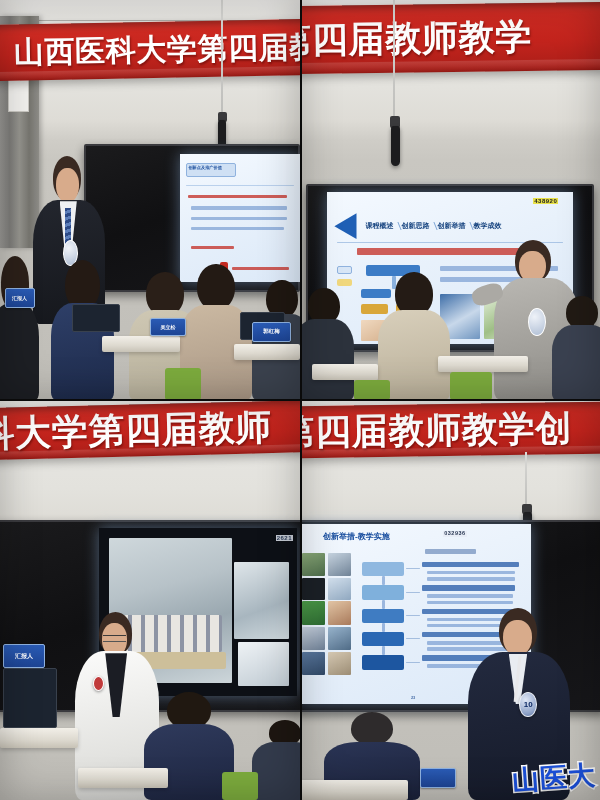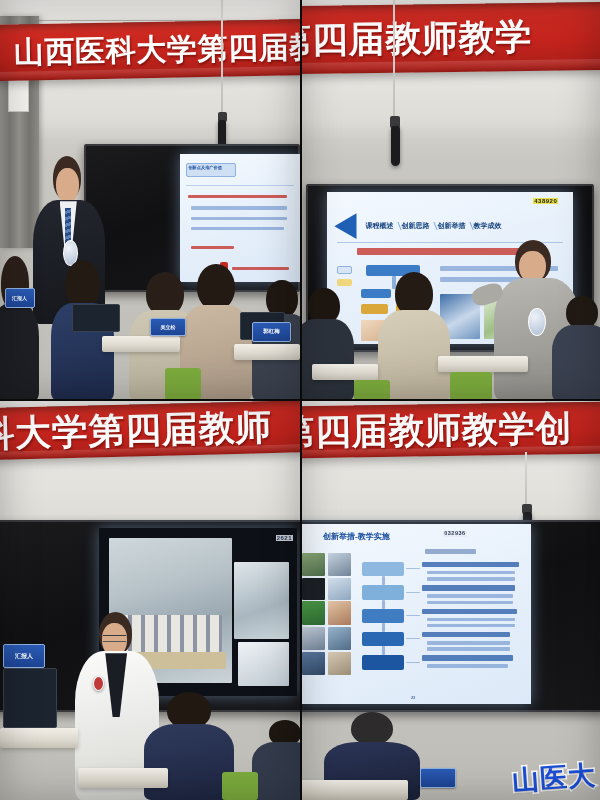--- a/index.html
+++ b/index.html
@@ -389,20 +389,32 @@
         <div class="sl-line" style="left:55%;top:65%;width:36%;height:2%;"></div>
         <div class="sl-line" style="left:55%;top:68.5%;width:36%;height:2%;"></div>
 
         <div class="sl-line" style="left:53%;top:73%;width:39%;height:3%;background:#2e62ab;opacity:.8;"></div>
         <div class="sl-line" style="left:55%;top:78%;width:35%;height:2%;"></div>
 
         <div class="sl-title" style="left:48%;bottom:2%;font-size:4px;color:#4a6fa8;">23</div>
       </div>
     </div>
 
+    <div class="person" style="left:56%;top:52%;width:34%;height:48%;">
+      <div class="head" style="left:30%;top:0;width:38%;height:24%;"></div>
+      <div class="face" style="left:34%;top:6%;width:29%;height:19%;"></div>
+      <div class="torso" style="left:0;top:23%;width:100%;height:77%;background:linear-gradient(170deg,#232a3f,#151a29);"></div>
+      <div style="position:absolute;left:40%;top:24%;width:18%;height:26%;background:#e9ecf1;
+                  clip-path:polygon(0 0,100% 0,62% 100%,38% 100%);"></div>
+      <div class="lanyard" style="left:47%;top:25%;width:2.5%;height:24%;transform:rotate(6deg);"></div>
+      <div class="badge" style="left:50%;top:44%;width:18%;height:13%;
+                  background:radial-gradient(circle at 35% 30%,#dfe7f6,#8fa3c8 70%,#5e74a0);">
+        <span style="font-size:8px;color:#0f2b66;">10</span>
+      </div>
+    </div>
 
     <div class="person" style="left:8%;top:78%;width:32%;height:22%;">
       <div class="head" style="left:28%;top:0;width:44%;height:38%;background:#2e2b2c;"></div>
       <div class="torso" style="left:0;top:34%;width:100%;height:66%;background:linear-gradient(170deg,#2b3556,#1a2139);"></div>
     </div>
     <div class="desk" style="left:0;top:95%;width:36%;height:5%;"></div>
     <div class="placard" style="left:40%;top:92%;width:12%;height:5%;">
       <span style="font-size:5px;">&nbsp;</span>
     </div>
 

